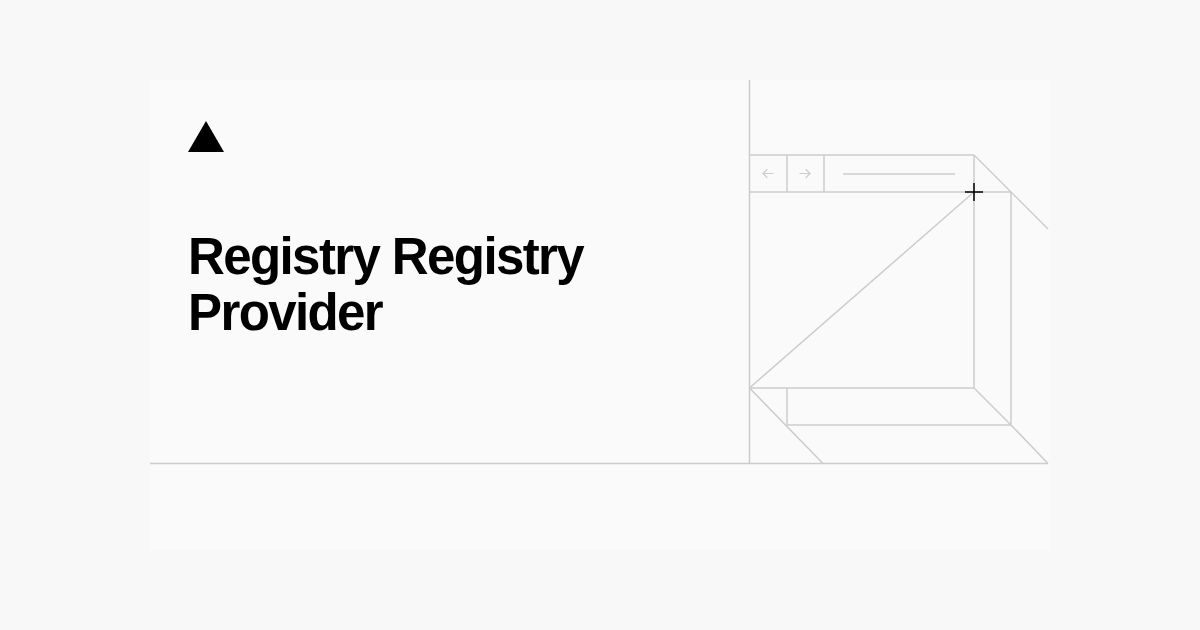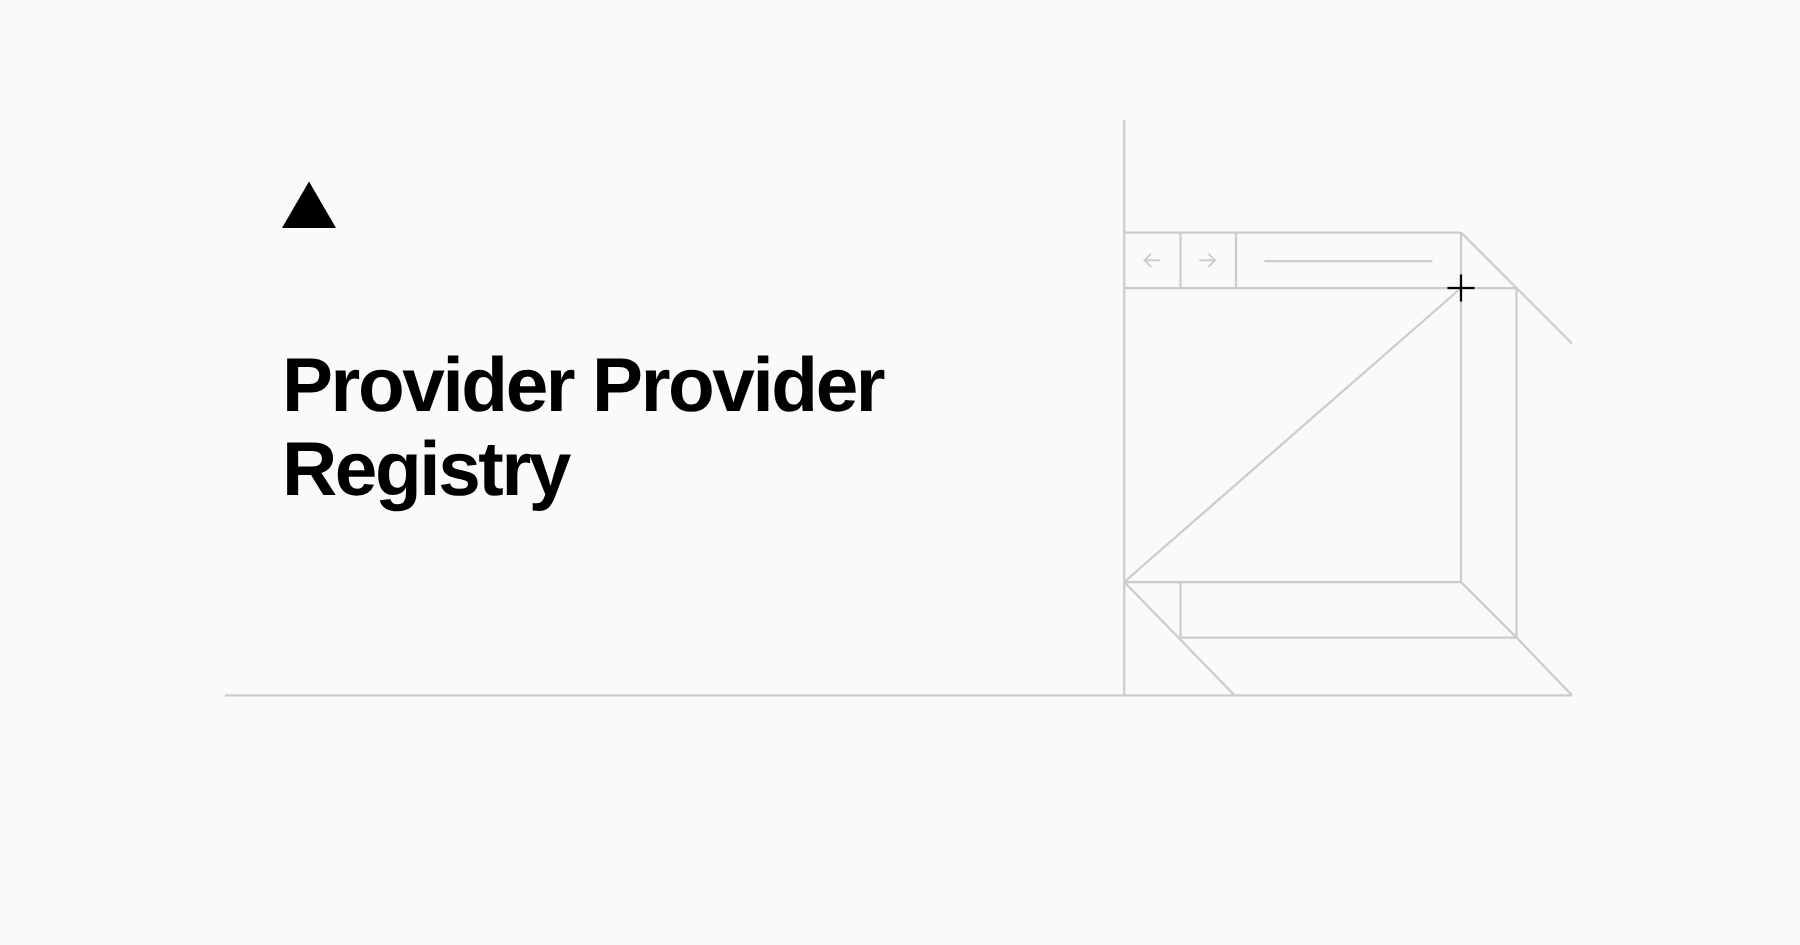--- a/index.html
+++ b/index.html
@@ -41,22 +41,22 @@
     }
   </style>
 </head>
 <body>
 
 <div class="panel"></div>
 
 <div class="logo"></div>
 
 <h1 class="title">
-  <span>Provider Provider</span>
-  <span>Registry</span>
+  <span>Registry Registry</span>
+  <span>Provider</span>
 </h1>
 
 <svg class="illus" width="1200" height="630">
   <g stroke="#cccccc" stroke-width="1.5" fill="none">
 
     <line x1="150" y1="463.5" x2="1048" y2="463.5"></line>
 
     <line x1="749.5" y1="80" x2="749.5" y2="463.5"></line>
 
     <line x1="749.5" y1="155" x2="974" y2="155"></line>

